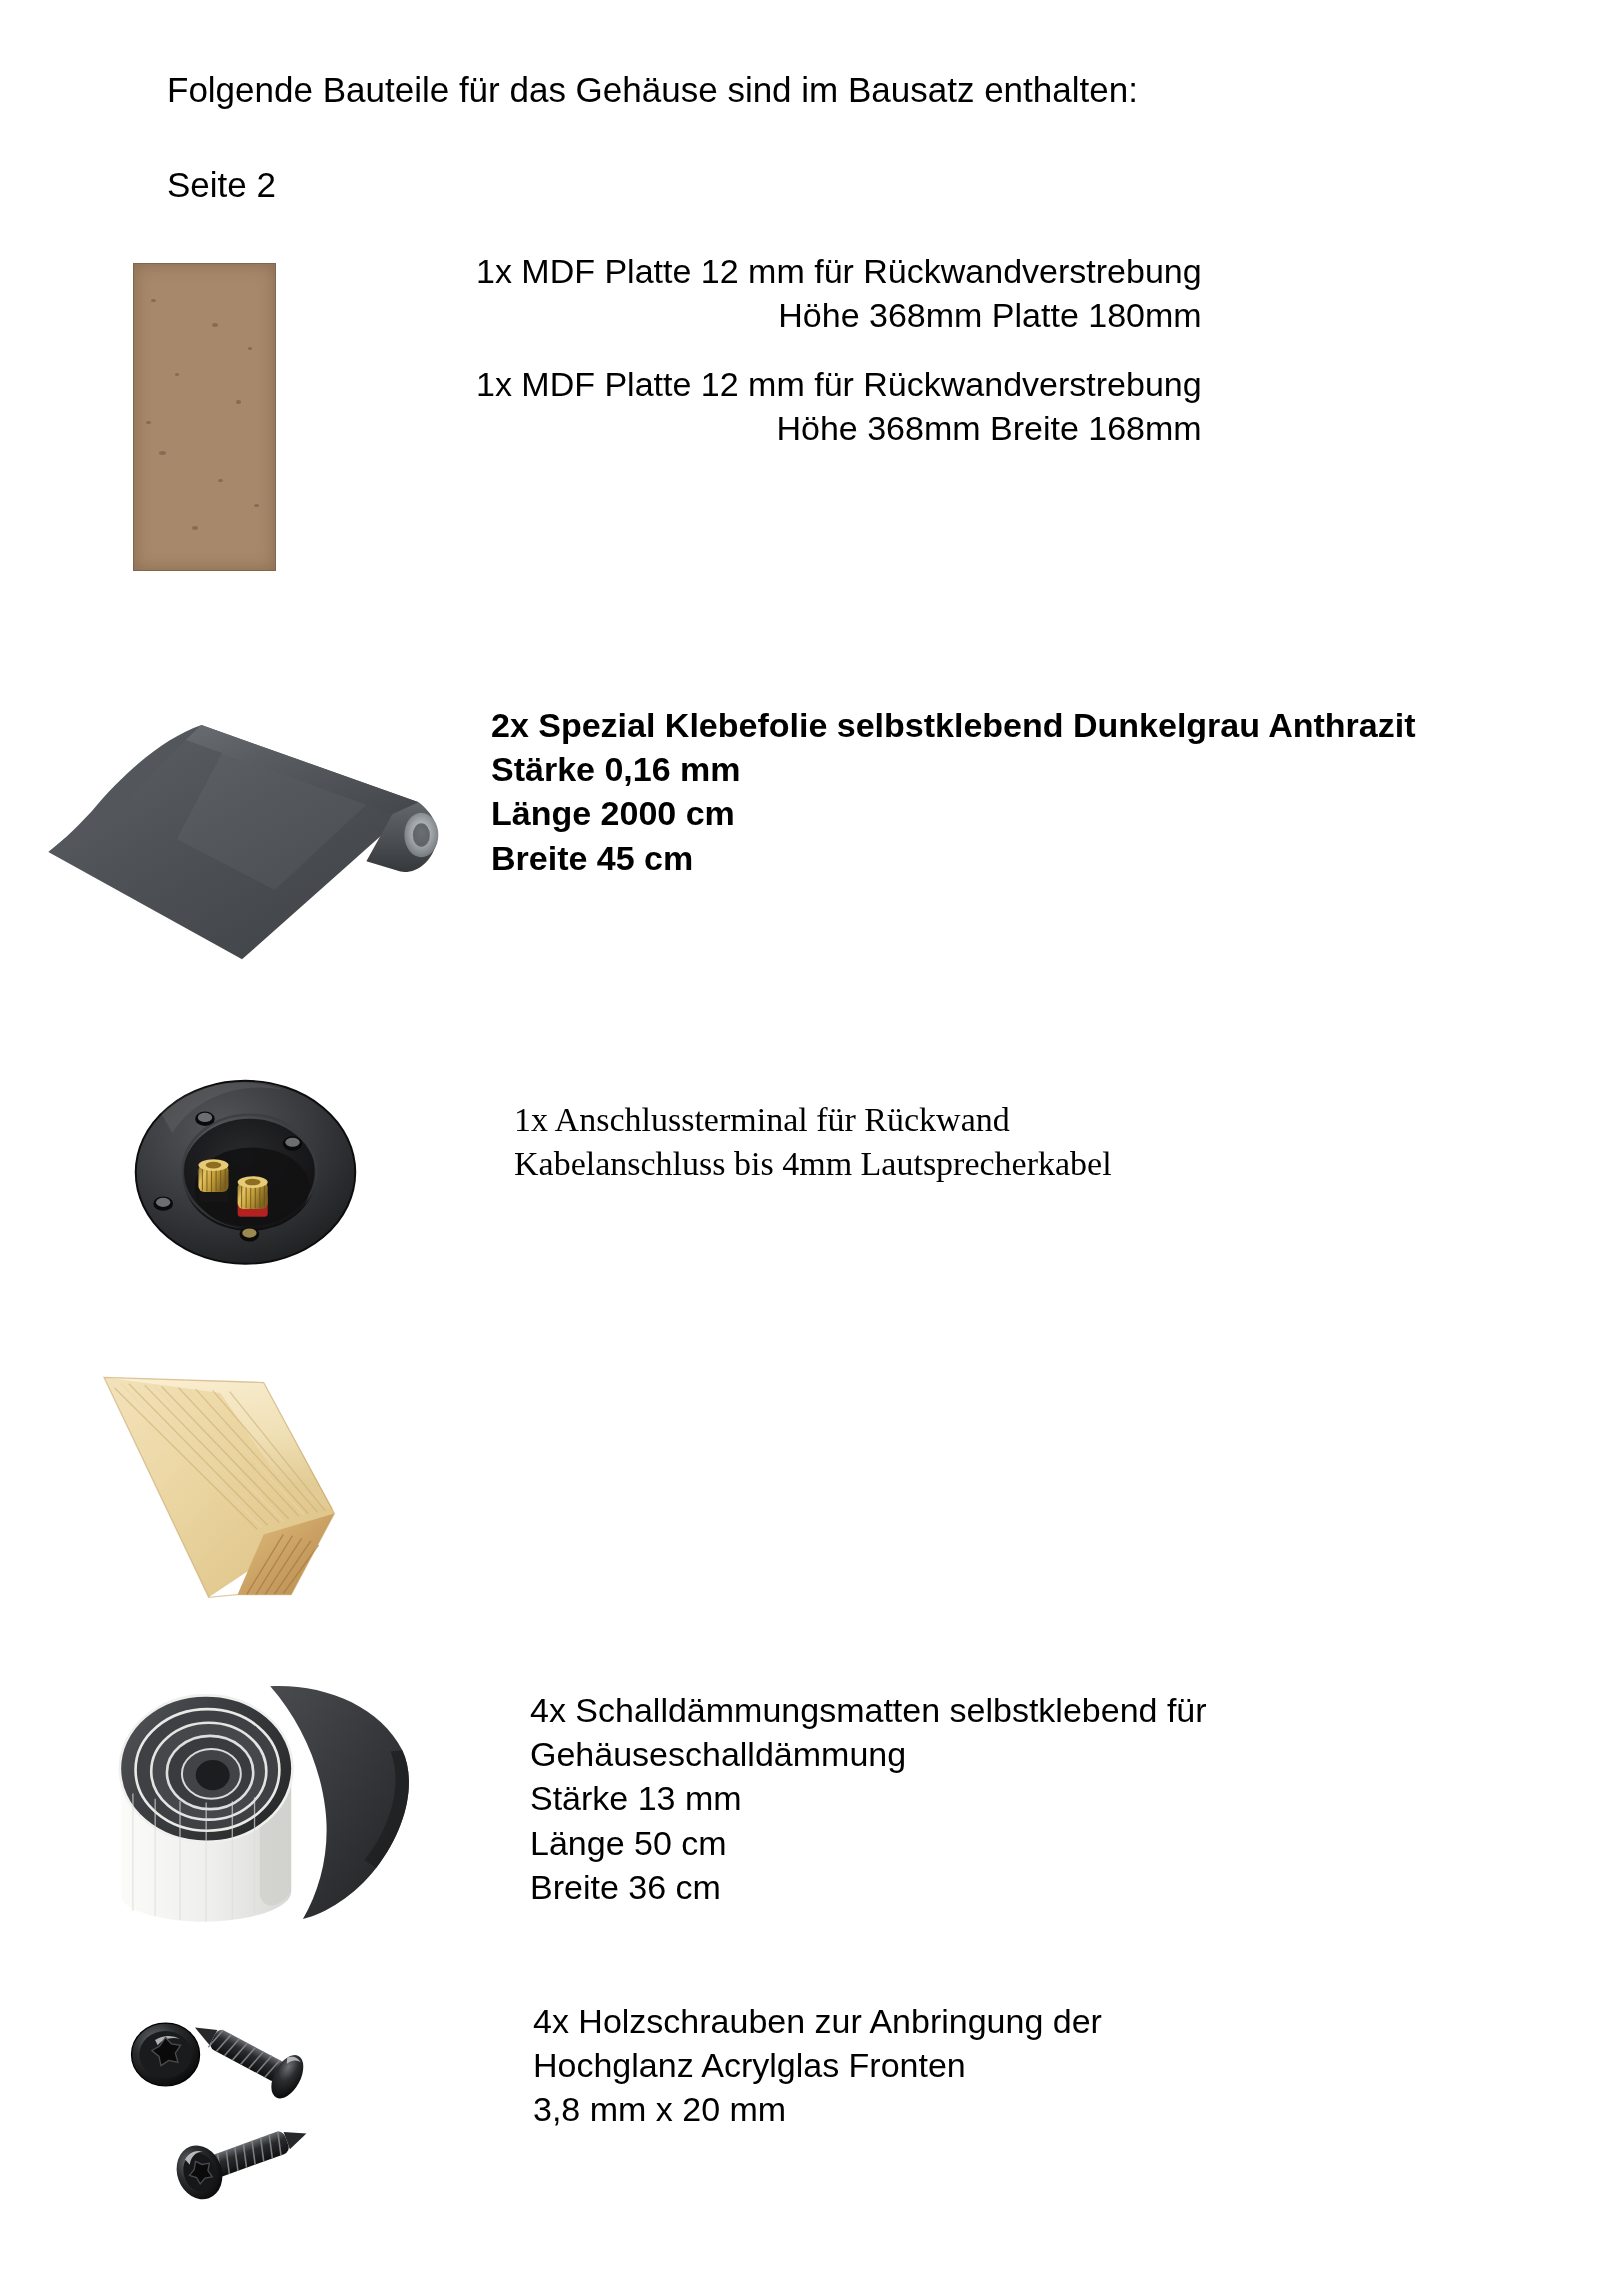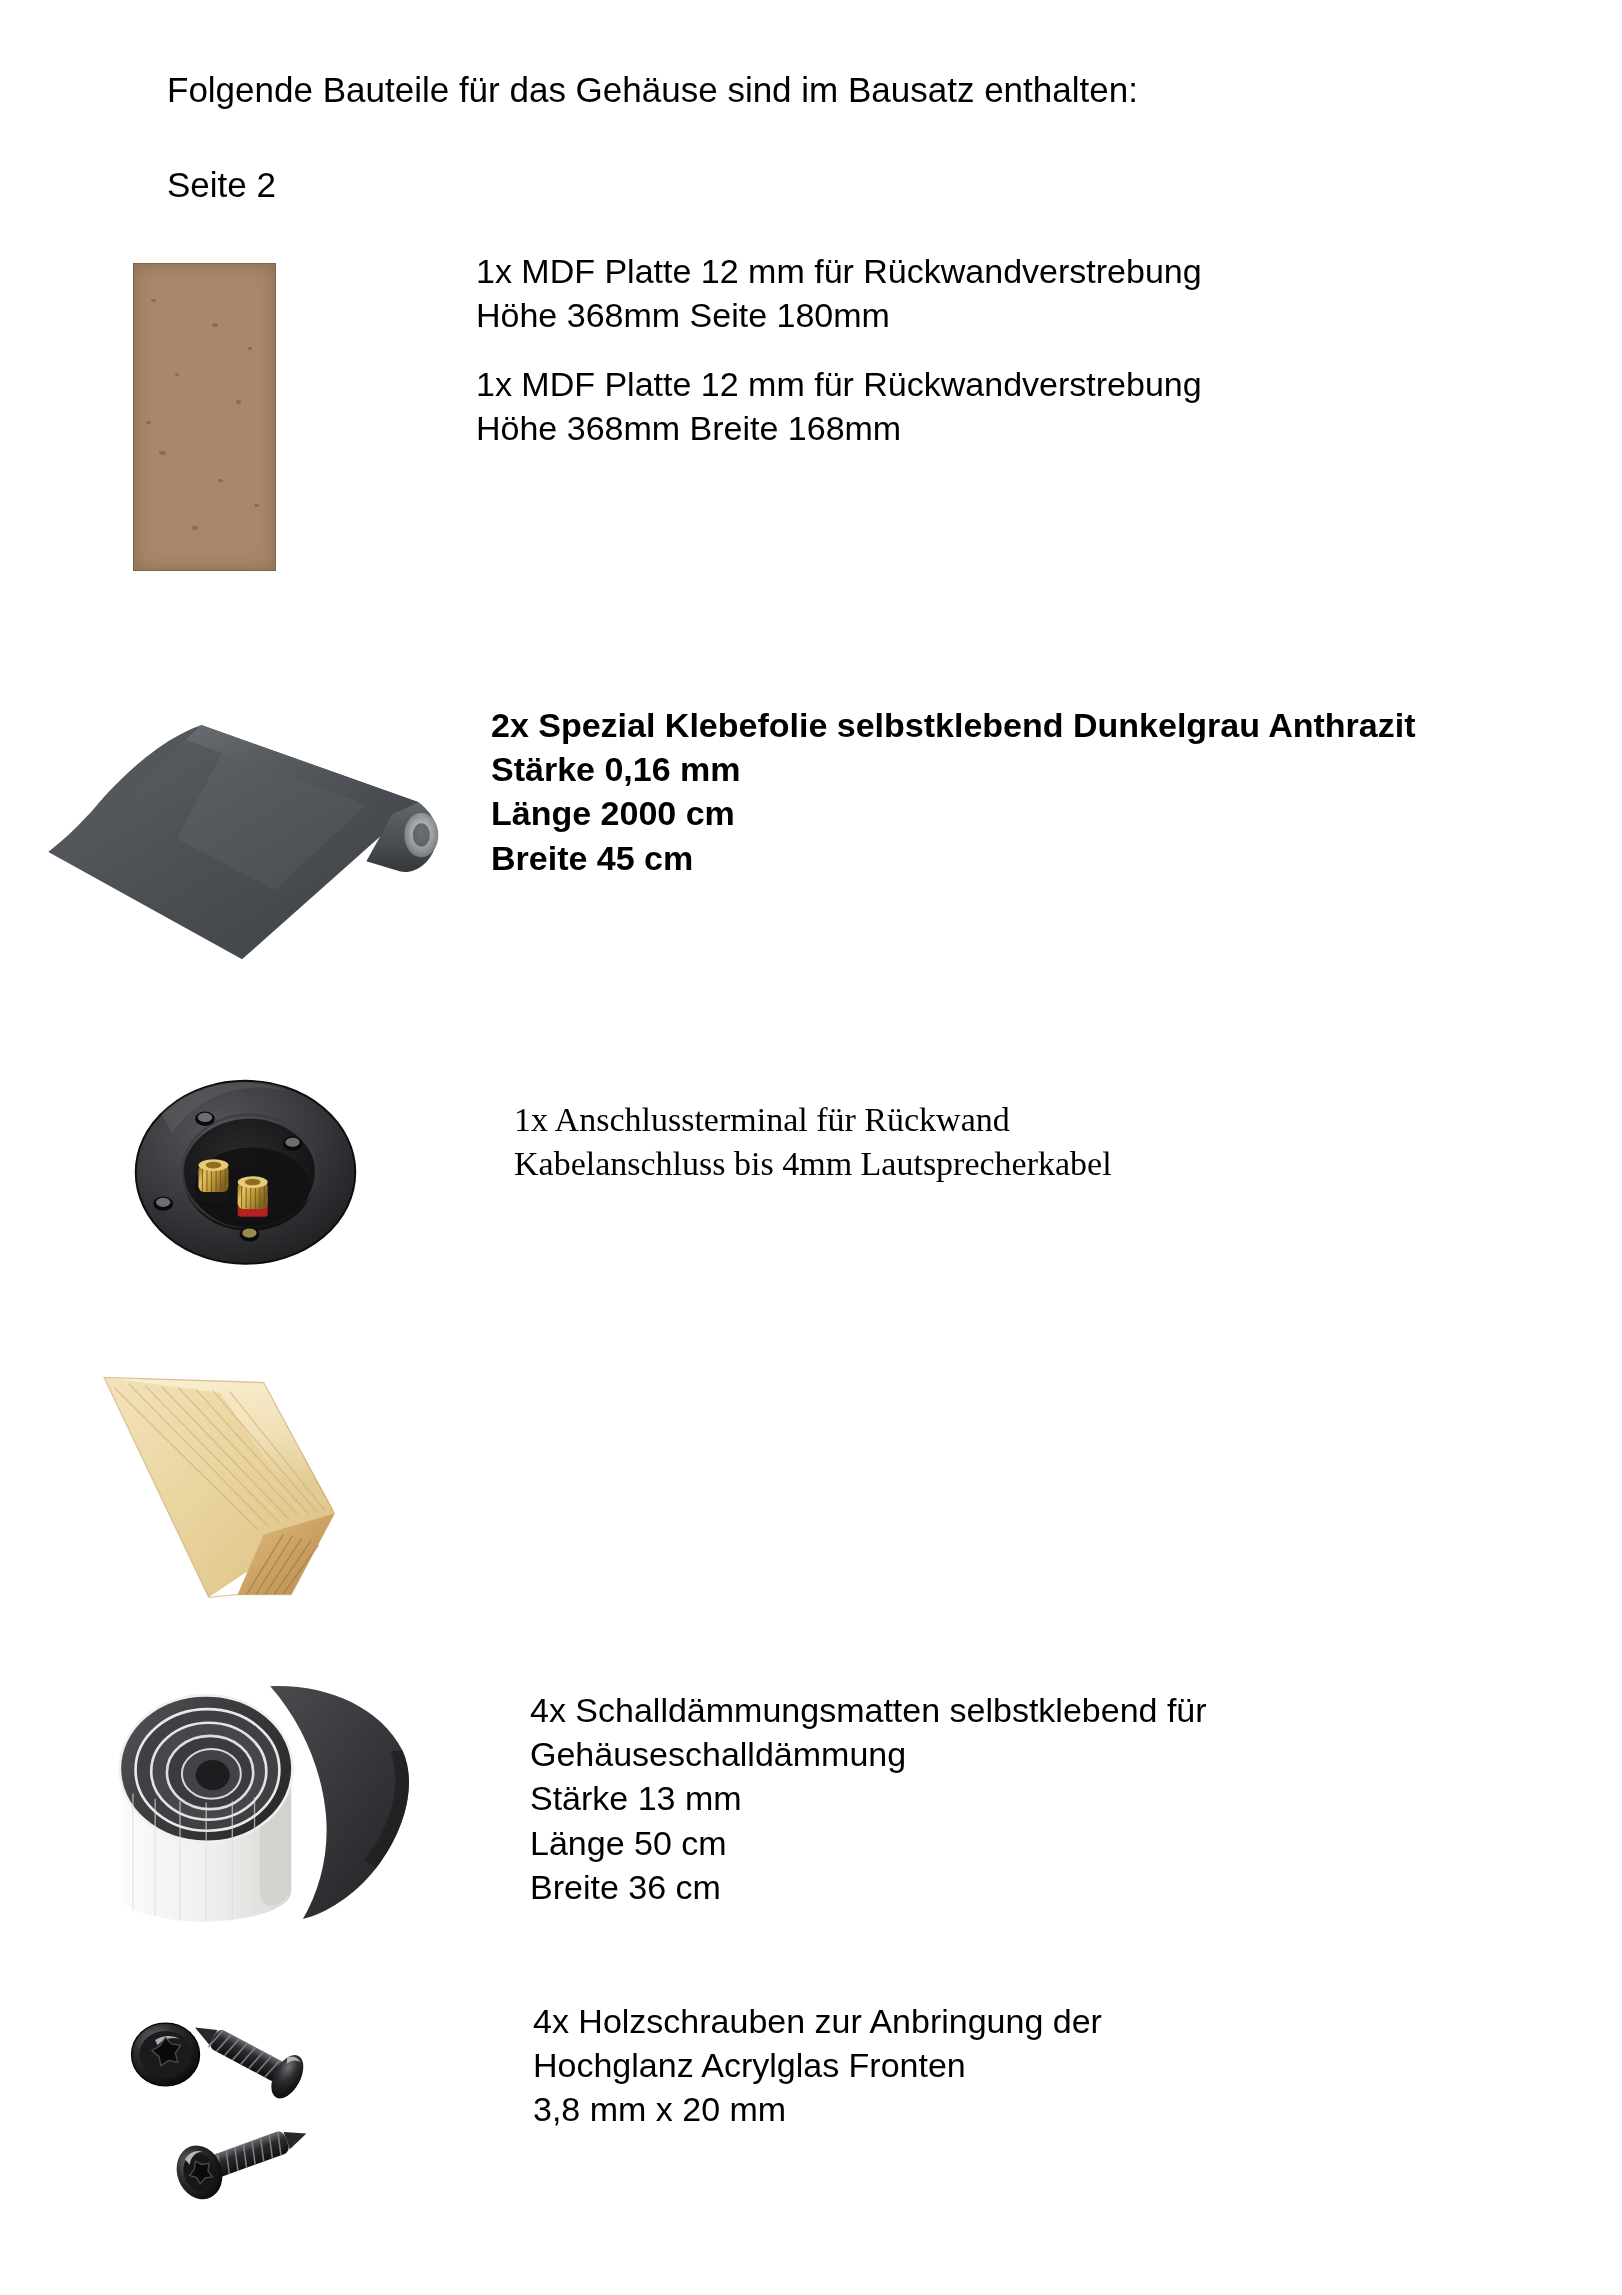--- a/index.html
+++ b/index.html
@@ -104,23 +104,23 @@
       <span class="speck" style="left:103px; top:137px; width:5.2px;  height:3.9px;"></span>
       <span class="speck" style="left:26px;  top:188px; width:6.5px; height:3.9px;"></span>
       <span class="speck" style="left:85px; top:216px; width:4.6px;  height:3.3px;"></span>
       <span class="speck" style="left:59px;  top:263px; width:5.9px;  height:3.9px;"></span>
       <span class="speck" style="left:115px; top:84px; width:3.9px;  height:2.6px;"></span>
       <span class="speck" style="left:13px;  top:158px; width:5.2px;  height:3.3px;"></span>
       <span class="speck" style="left:121px; top:241px; width:4.6px;  height:3.3px;"></span>
     </div>
   </div>
 
-  <div class="item-text" style="left:476px; top:249px;">
+  <div class="item-text" style="left:476px; top:249px;text-align:right;">
     <span class="ln">1x MDF Platte 12 mm für Rückwandverstrebung</span>
-    <span class="ln">Höhe 368mm Seite 180mm</span>
+    <span class="ln">Höhe 368mm Platte 180mm</span>
     <span class="ln gap">1x MDF Platte 12 mm für Rückwandverstrebung</span>
     <span class="ln">Höhe 368mm Breite 168mm</span>
   </div>
 
   <div class="figure film-wrap" style="left:26px; top:674px;">
     <svg width="419" height="301" viewBox="0 0 640 460">
       <defs>
         <linearGradient id="filmTop" x1="0" y1="0" x2="1" y2="1">
           <stop offset="0%" stop-color="#6b6f74"></stop>
           <stop offset="35%" stop-color="#595d62"></stop>

